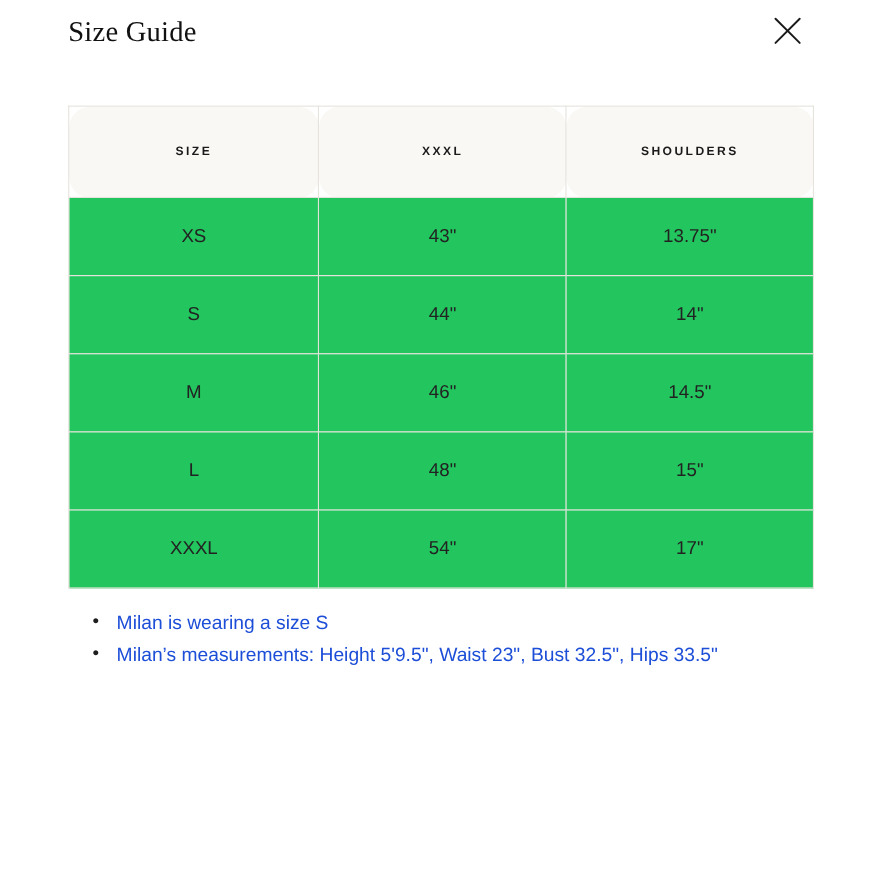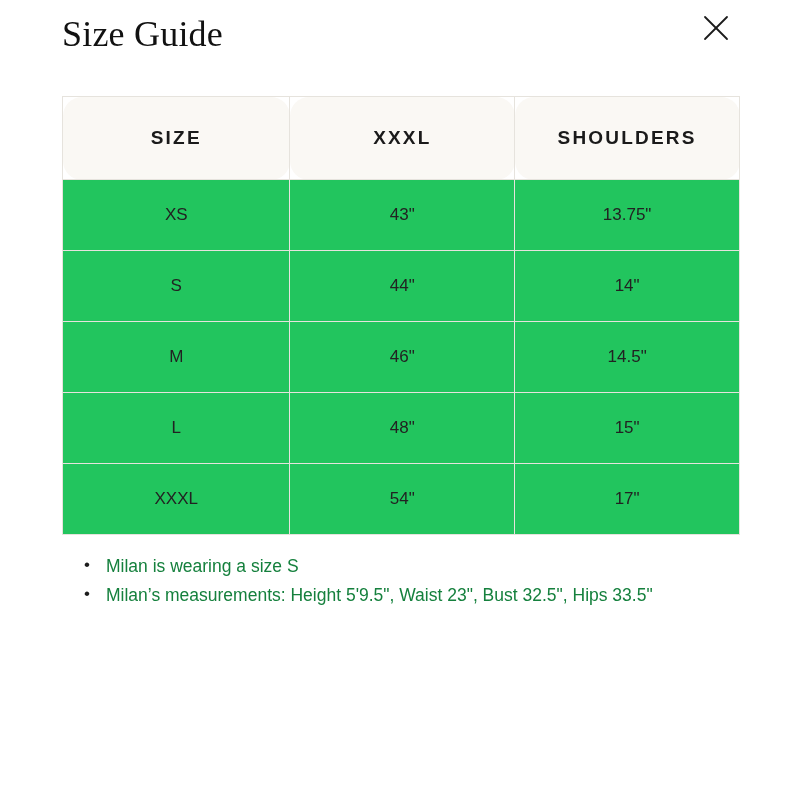--- a/index.html
+++ b/index.html
@@ -22,21 +22,21 @@
     padding: 0 62px;
   }
   .header {
     position: relative;
     height: 96px;
     display: flex;
     align-items: flex-start;
   }
   .title {
     font-family: "Liberation Serif", serif;
-    font-size: 36px;
+    font-size: 26px;
     font-weight: 400;
     line-height: 1;
     letter-spacing: 0.2px;
     color: #111111;
     margin: 16px 0 0 0;
   }
   .close-btn {
     position: absolute;
     right: 2px;
     top: 6px;
@@ -60,21 +60,21 @@
     table-layout: fixed;
   }
   table.size-table th,
   table.size-table td {
     text-align: center;
     border: 1px solid #e6e3dd;
     color: #222222;
   }
   table.size-table thead th {
     background: #faf8f4;
-    font-size: 19px;
+    font-size: 11px;
     font-weight: 700;
     letter-spacing: 2.2px;
     height: 80px;
     color: #1a1a1a;
     border-radius: 19px;
   }
   table.size-table tbody td {
     height: 68px;
     font-size: 17px;
     font-weight: 400;
@@ -86,21 +86,21 @@
 
   .notes {
     margin: 18px 0 0 0;
     padding: 0 0 0 22px;
     list-style: none;
   }
   .notes li {
     position: relative;
     font-size: 17.5px;
     line-height: 1.55;
-    color: #15803d;
+    color: #1d4ed8;
     margin-bottom: 2px;
     padding-left: 22px;
   }
   .notes li::before {
     content: "\2022";
     position: absolute;
     left: 0;
     top: -1px;
     font-size: 17px;
     color: #1d1d1d;

